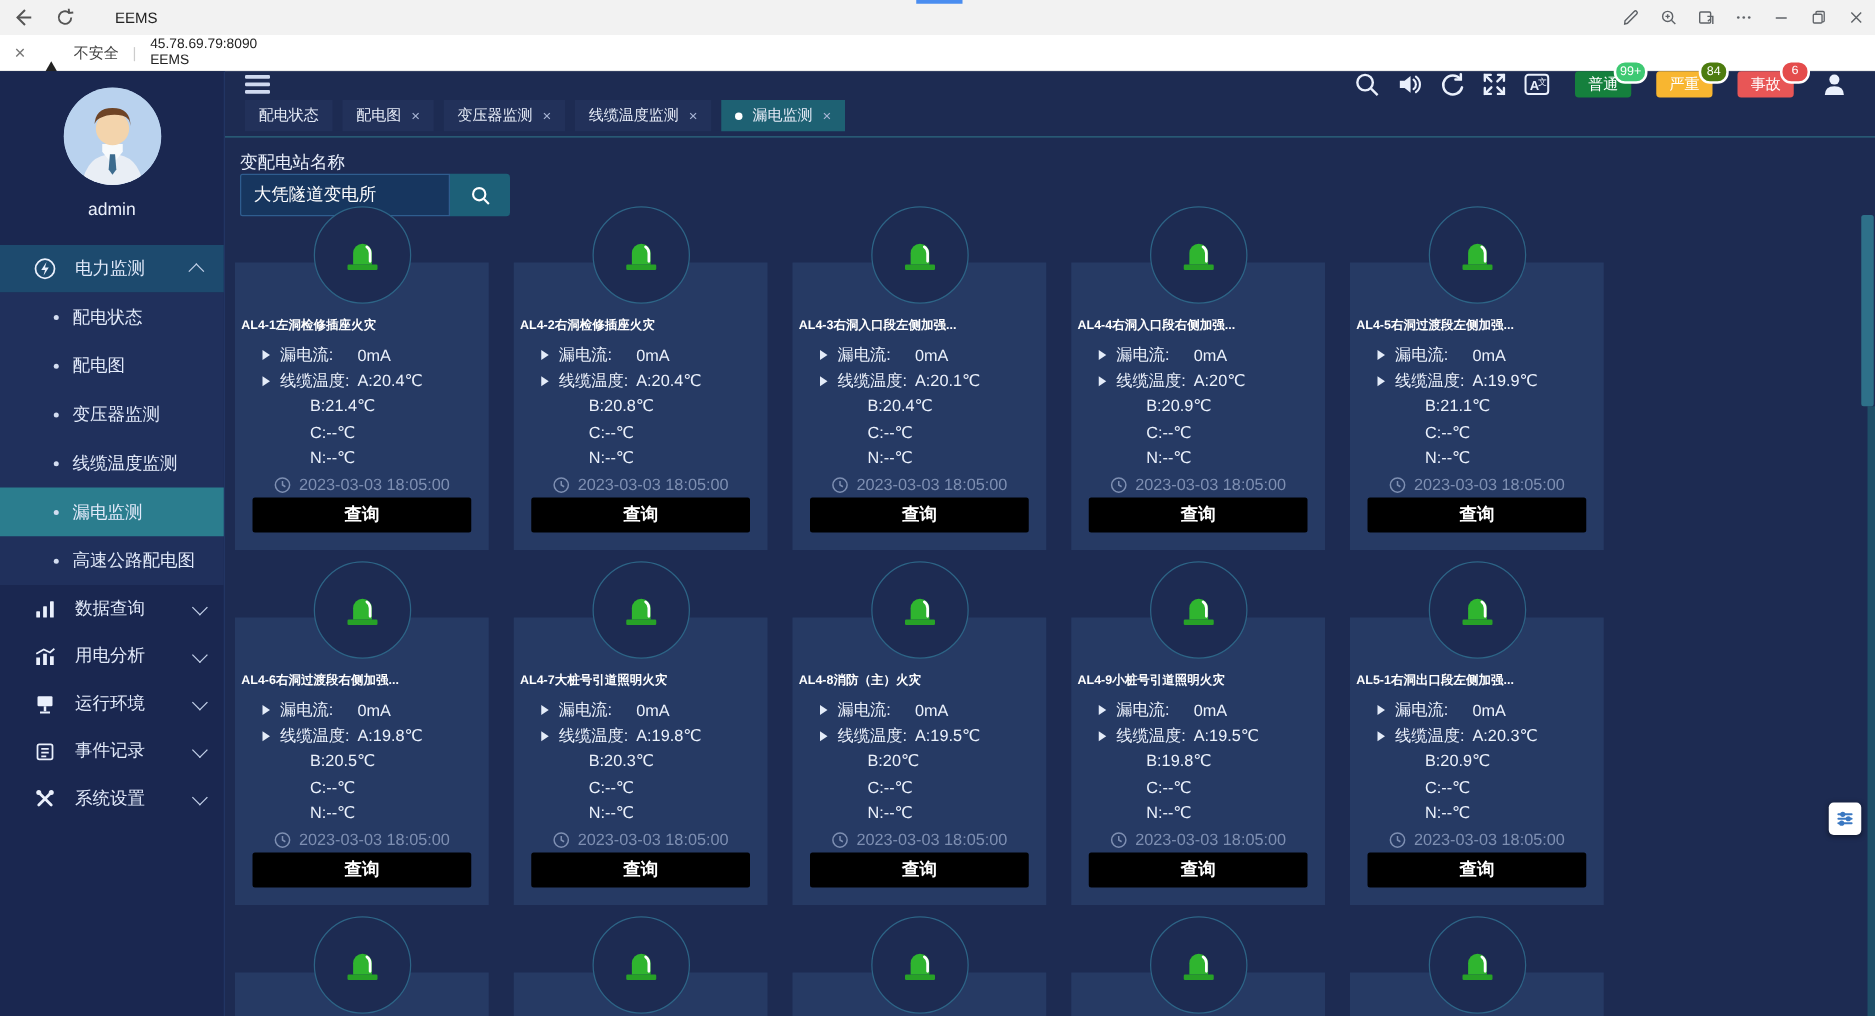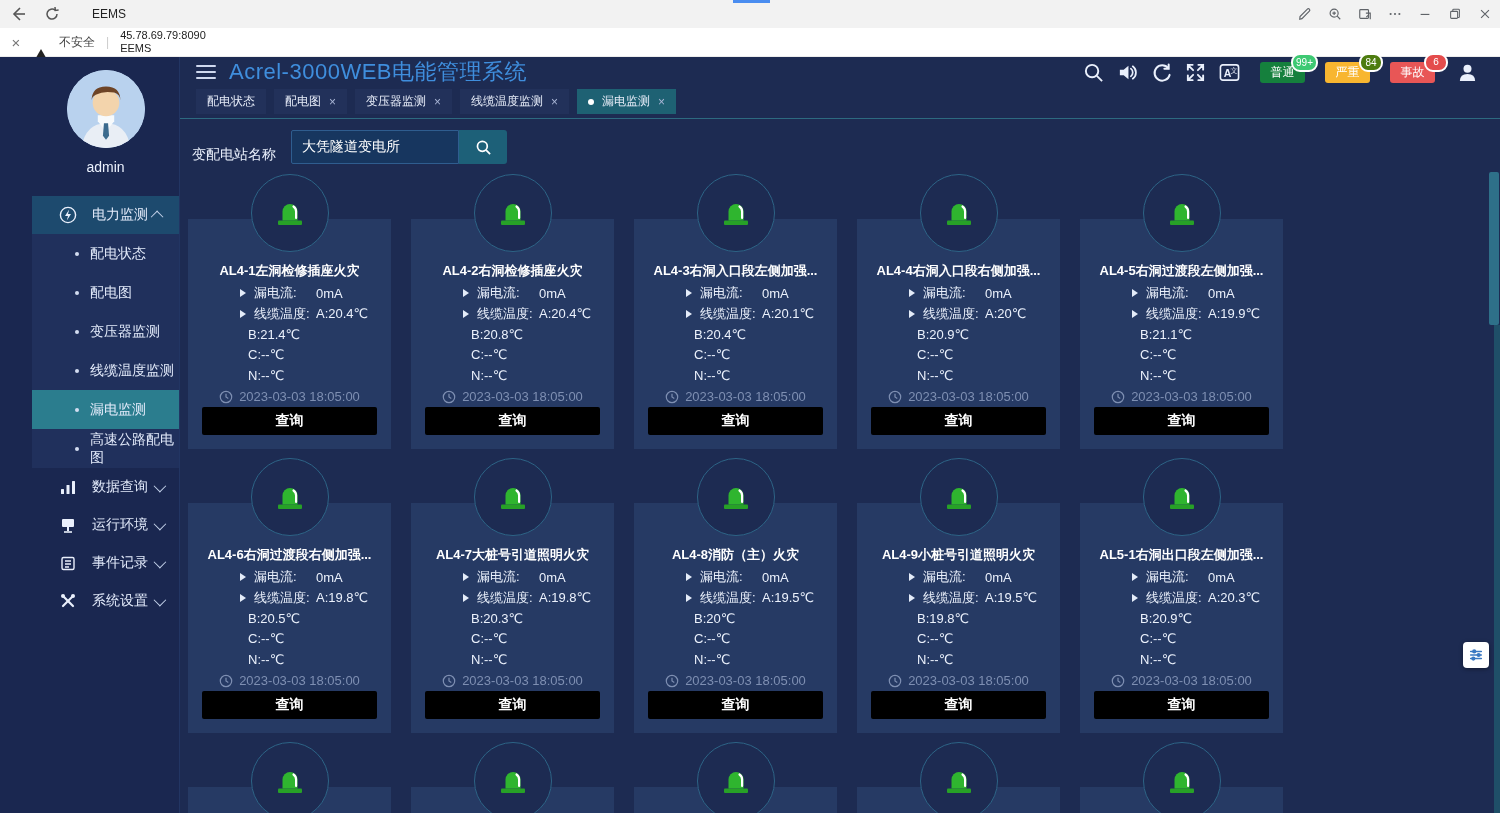--- a/index.html
+++ b/index.html
@@ -18,21 +18,21 @@
           font-size:12px;color:#444;border-bottom:1px solid #ececec;}
   .sec-x{font-size:15px;color:#777;width:16px;text-align:center;}
   .warn{position:relative;width:17px;height:15px;}
   .warn .t{width:0;height:0;border-left:8px solid transparent;border-right:8px solid transparent;border-bottom:14px solid #222;}
   .warn .e{position:absolute;left:6.5px;top:4px;color:#fff;font-size:9px;font-weight:bold;}
   .sec-sep{color:#ccc;margin:0 2px;}
   .sec-host{display:flex;flex-direction:column;line-height:1.15;font-size:11px;color:#222;}
   
   .app{display:flex;height:757px;background:#1d2b52;position:relative;}
   
-  .sidebar{width:180px;background:#1a2750;flex-shrink:0;border-right:1px solid #223563;box-sizing:border-box;padding-left:32px;}
+  .sidebar{width:180px;background:#1a2750;flex-shrink:0;border-right:1px solid #223563;box-sizing:border-box;}
   .avatar{width:78px;height:78px;border-radius:50%;margin:13px auto 0;overflow:hidden;background:#b9d2ee;}
   .username{color:#eaf0fc;text-align:center;margin-top:11px;font-size:14px;}
   .menu{margin-top:21px;}
   .mi-parent{height:38px;display:flex;align-items:center;padding:0 16px 0 27px;color:#e2eafa;font-size:14px;cursor:pointer;}
   .mi-parent.active{background:#1d4a6e;}
   .mi-parent .micon{width:18px;height:18px;margin-right:15px;flex-shrink:0;display:inline-flex;}
   .mi-parent .micon svg{width:18px;height:18px;}
   .mi-parent .chev{margin-left:auto;width:8px;height:8px;border-right:1.6px solid #c4d2ea;border-bottom:1.6px solid #c4d2ea;}
   .chev.down{transform:rotate(45deg) translateY(-2px);}
   .chev.up{transform:rotate(-135deg) translateY(-2px);}
@@ -54,36 +54,36 @@
   .bubble{position:absolute;top:-9px;right:-13px;min-width:14px;height:15px;border-radius:9px;border:2px solid #fff;
           color:#fff;font-size:10px;display:flex;align-items:center;justify-content:center;padding:0 3px;}
   .useric{margin-left:22px;margin-right:6px;}
   
   .tabstrip{display:flex;gap:8px;padding:2px 0 4px 16px;border-bottom:1px solid #2d6a80;align-items:center;}
   .tab{background:#22315a;color:#e6ecf8;font-size:12px;height:25px;display:flex;align-items:center;padding:0 11px;gap:8px;cursor:pointer;}
   .tab.active{background:#1e6173;}
   .tab .adot{width:6px;height:6px;border-radius:50%;background:#fff;}
   .tab .x{color:#a9b6d6;font-size:12px;}
   
-  .toolbar{display:flex;align-items:flex-end;padding:11px 0 0 12px;height:34px;}
+  .toolbar{display:flex;align-items:flex-start;padding:11px 0 0 12px;height:34px;flex-direction:column;}
   .tb-label{color:#eaf0fc;font-size:14px;margin-right:15px;}
   .search-box{display:flex;}
   .search-input{width:146px;height:32px;background:#17365f;border:1px solid #2f5d8f;color:#fff;padding:0 10px;
         font-size:14px;border-radius:2px 0 0 2px;outline:none;font-family:inherit;}
   .search-btn{width:48px;height:34px;background:#1d6078;border:none;border-radius:0 3px 3px 0;
         display:flex;align-items:center;justify-content:center;cursor:pointer;}
   
   .cards{padding:10px 0 0 8px;}
   .card-row{display:flex;gap:20px;margin-bottom:9px;}
   .card-wrap{width:203px;position:relative;margin-top:45px;flex-shrink:0;}
   .light-circle{position:absolute;top:-45px;left:50%;transform:translateX(-50%);width:78px;height:78px;border-radius:50%;
         border:1px solid #2d6486;background:#1d2b52;display:flex;align-items:center;justify-content:center;z-index:2;box-sizing:border-box;}
   .card{background:#263a64;height:230px;box-sizing:border-box;padding-top:43px;}
-  .card-title{color:#fff;font-weight:bold;font-size:13px;text-align:center;white-space:nowrap;overflow:hidden;padding:0 5px;height:21px;}
-  .crow{display:flex;align-items:center;color:#ebf1fc;font-size:13px;padding-left:52px;height:20.5px;}
+  .card-title{color:#fff;font-weight:bold;font-size:10px;white-space:nowrap;overflow:hidden;padding:0 5px;height:21px;}
+  .crow{display:flex;align-items:center;color:#ebf1fc;font-size:13px;padding-left:22px;height:20.5px;}
   .tri{width:0;height:0;border-left:6px solid #e4ecf9;border-top:4.5px solid transparent;border-bottom:4.5px solid transparent;margin-right:8px;}
   .clabel{width:62px;flex-shrink:0;}
   .crow.cont{padding-left:60px;}
   .ctime{color:#7e8fb2;font-size:13px;display:flex;align-items:center;justify-content:center;gap:6px;margin-top:1px;height:20px;}
   .query-btn{display:block;margin:0 auto 0;width:175px;height:28px;background:#000000;color:#fff;border:none;
         font-size:14px;border-radius:2px;cursor:pointer;font-family:inherit;font-weight:bold;}
   
   .tune-btn{position:absolute;left:1463px;top:642px;width:26px;height:26px;background:#fff;border-radius:4px;
         display:flex;align-items:center;justify-content:center;cursor:pointer;z-index:5;box-shadow:0 1px 4px rgba(0,0,0,.4);}
   .scroll-thumb{position:absolute;left:1489px;top:172px;width:10px;height:153px;background:#2e7089;border-radius:2px;z-index:5;cursor:pointer;}
@@ -223,20 +223,32 @@
               <rect x="7.5" y="7" width="3" height="9" rx="0.5"></rect>
               <rect x="13" y="3" width="3" height="13" rx="0.5"></rect>
             </svg>
           </span>
           <span>数据查询</span>
           <span class="chev down"></span>
         </div>
         <div class="mi-parent">
           <span class="micon">
             <svg viewBox="0 0 18 18" fill="#eaf0fc">
+              <rect x="2" y="10" width="3" height="6"></rect>
+              <rect x="7.5" y="7" width="3" height="9"></rect>
+              <rect x="13" y="9" width="3" height="7"></rect>
+              <path d="M2 7 L8 3.5 L13 6 L16.5 3" stroke="#eaf0fc" stroke-width="1.4" fill="none"></path>
+            </svg>
+          </span>
+          <span>用电分析</span>
+          <span class="chev down"></span>
+        </div>
+        <div class="mi-parent">
+          <span class="micon">
+            <svg viewBox="0 0 18 18" fill="#eaf0fc">
               <rect x="3" y="3" width="12" height="8" rx="1"></rect>
               <rect x="8" y="11" width="2" height="4"></rect>
               <path d="M5 16 h8" stroke="#eaf0fc" stroke-width="1.6"></path>
             </svg>
           </span>
           <span>运行环境</span>
           <span class="chev down"></span>
         </div>
         <div class="mi-parent">
           <span class="micon">
@@ -263,21 +275,20 @@
       </div>
   </div>
 
   <div class="main">
     <div class="mh">
       <div class="hamburger">
           <i></i>
           <i></i>
           <i></i>
         </div>
-      <div class="app-title">Acrel-3000WEB电能管理系统</div>
       <div class="mh-right">
         <span class="hicon">
           <svg viewBox="0 0 22 22" fill="none" stroke="#eaf0fc" stroke-width="2">
               <circle cx="9.5" cy="9.5" r="6.5"></circle>
               <path d="M14.5 14.5 L20 20"></path>
             </svg>
         </span>
         <span class="hicon">
           <svg viewBox="0 0 22 22" fill="#eaf0fc">
               <path d="M3 8 h4 l5-4 v14 l-5-4 H3 Z"></path>

